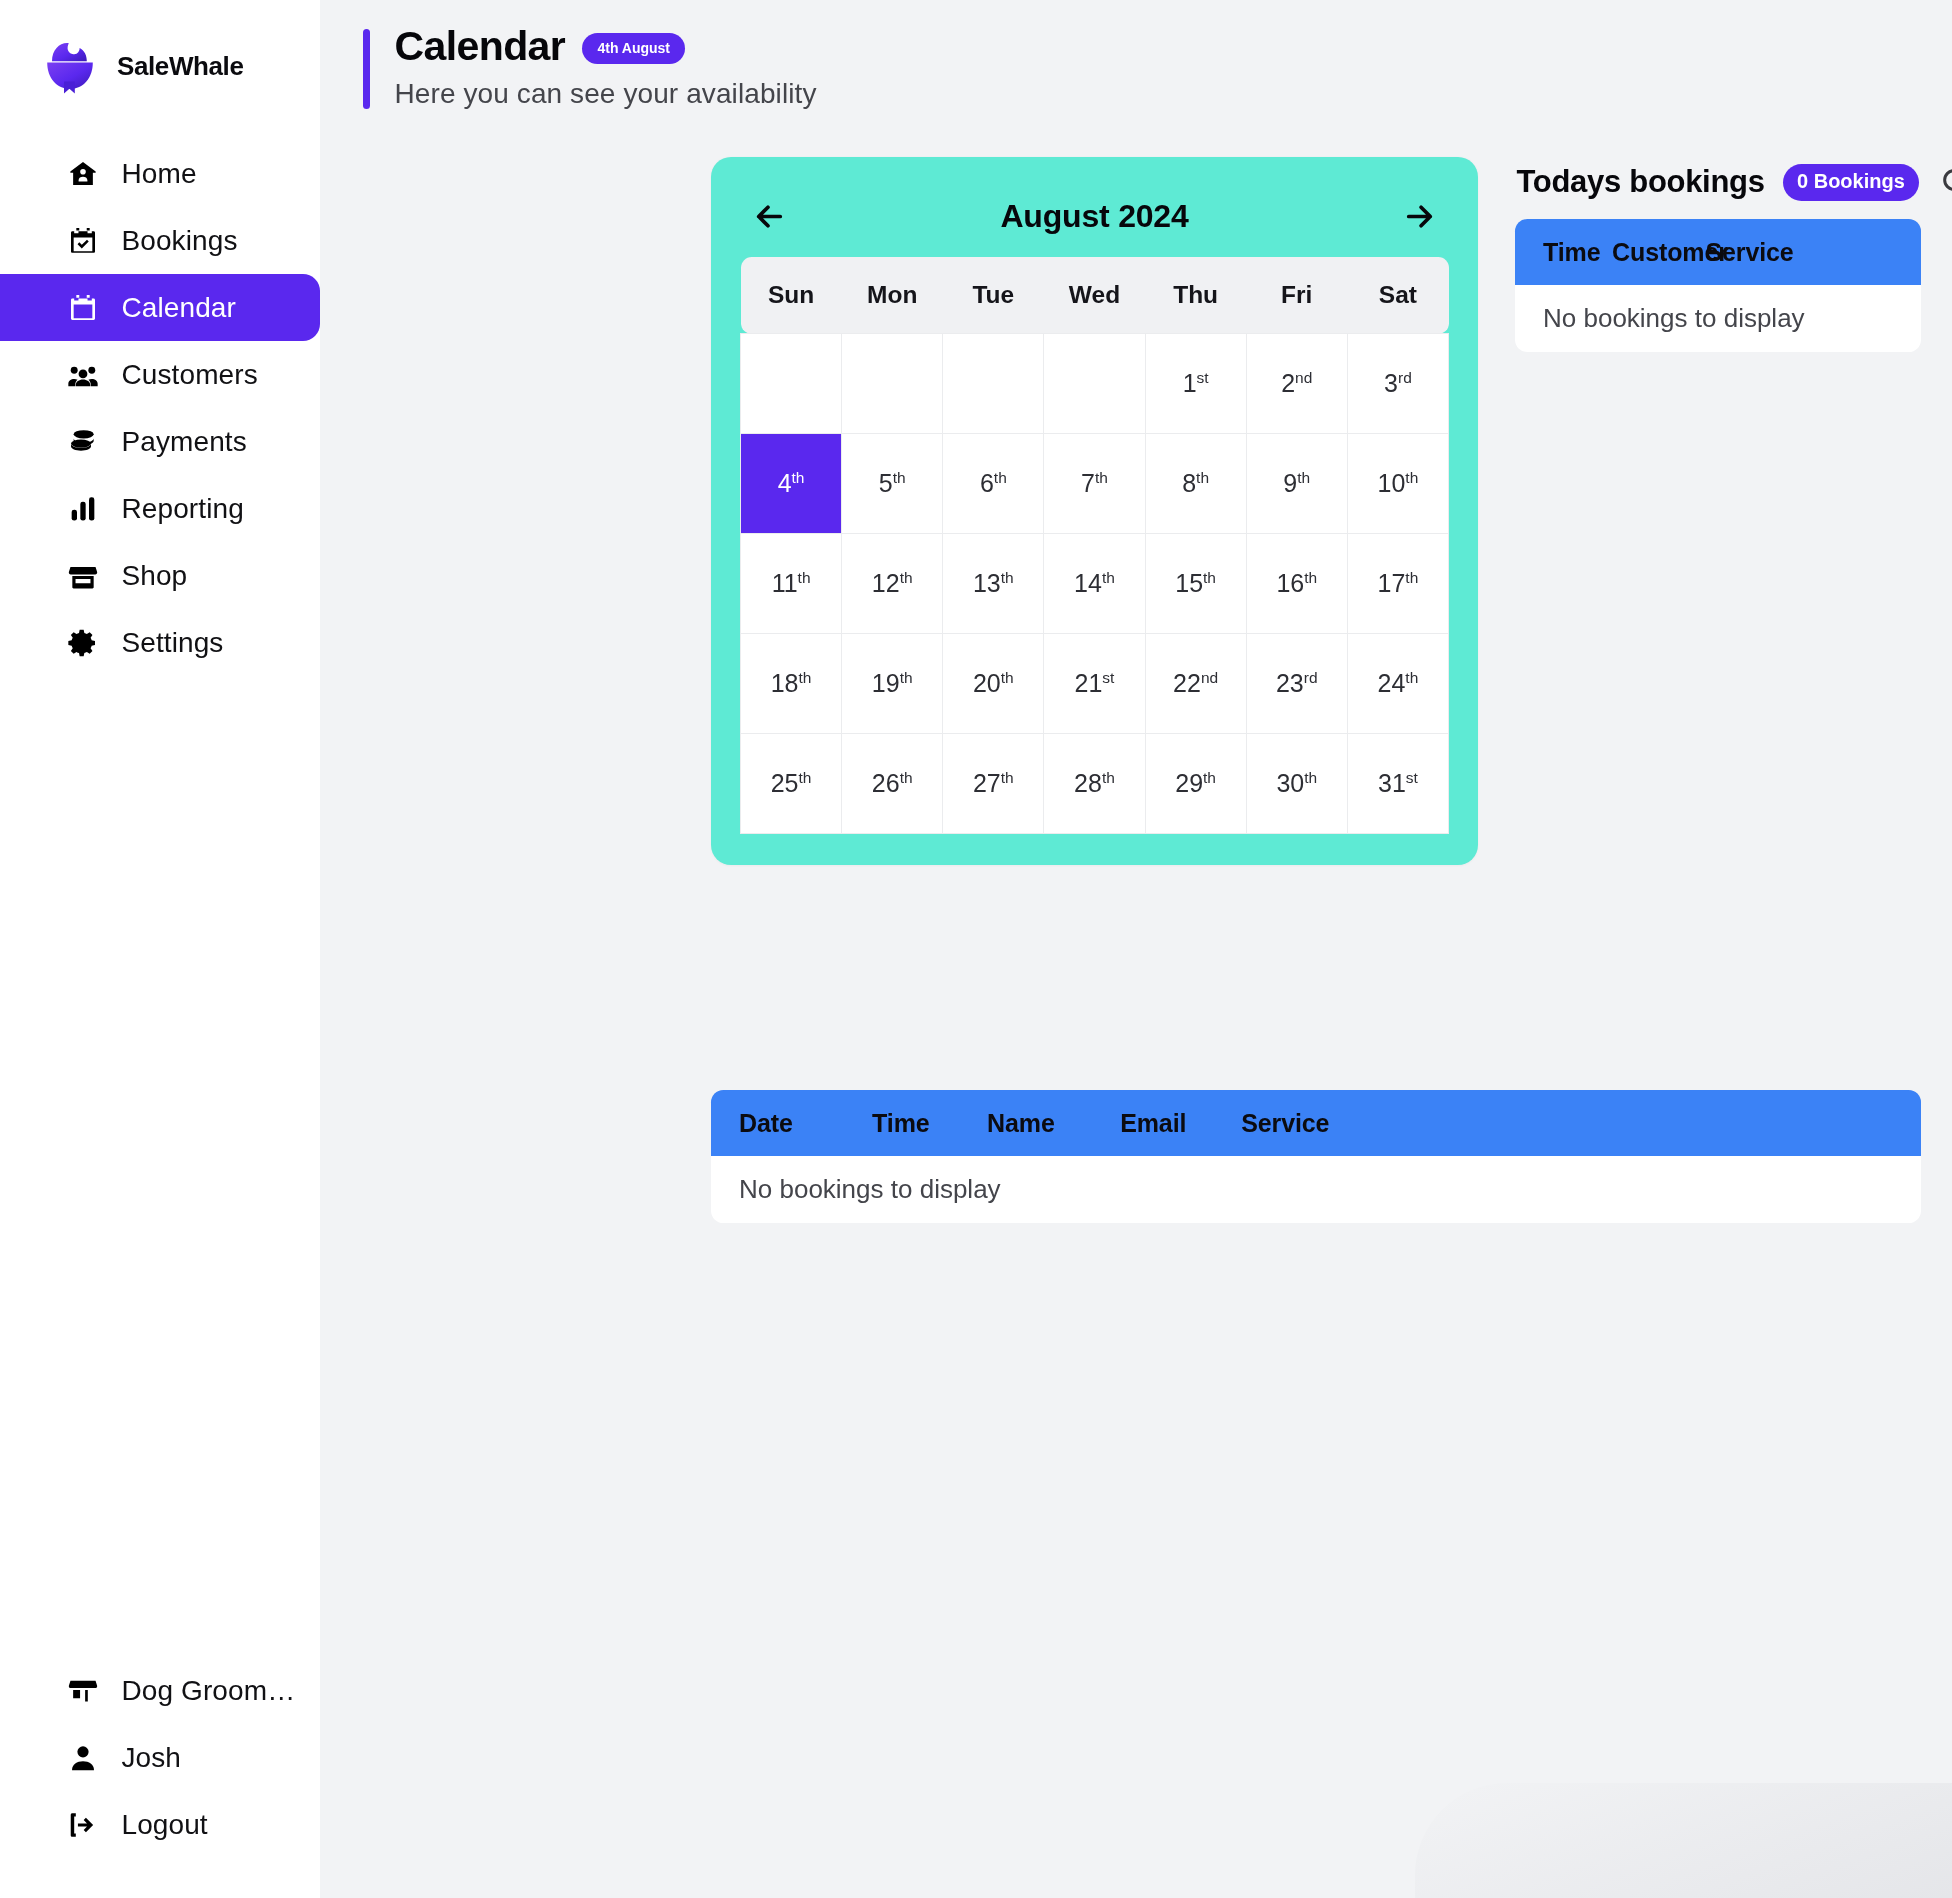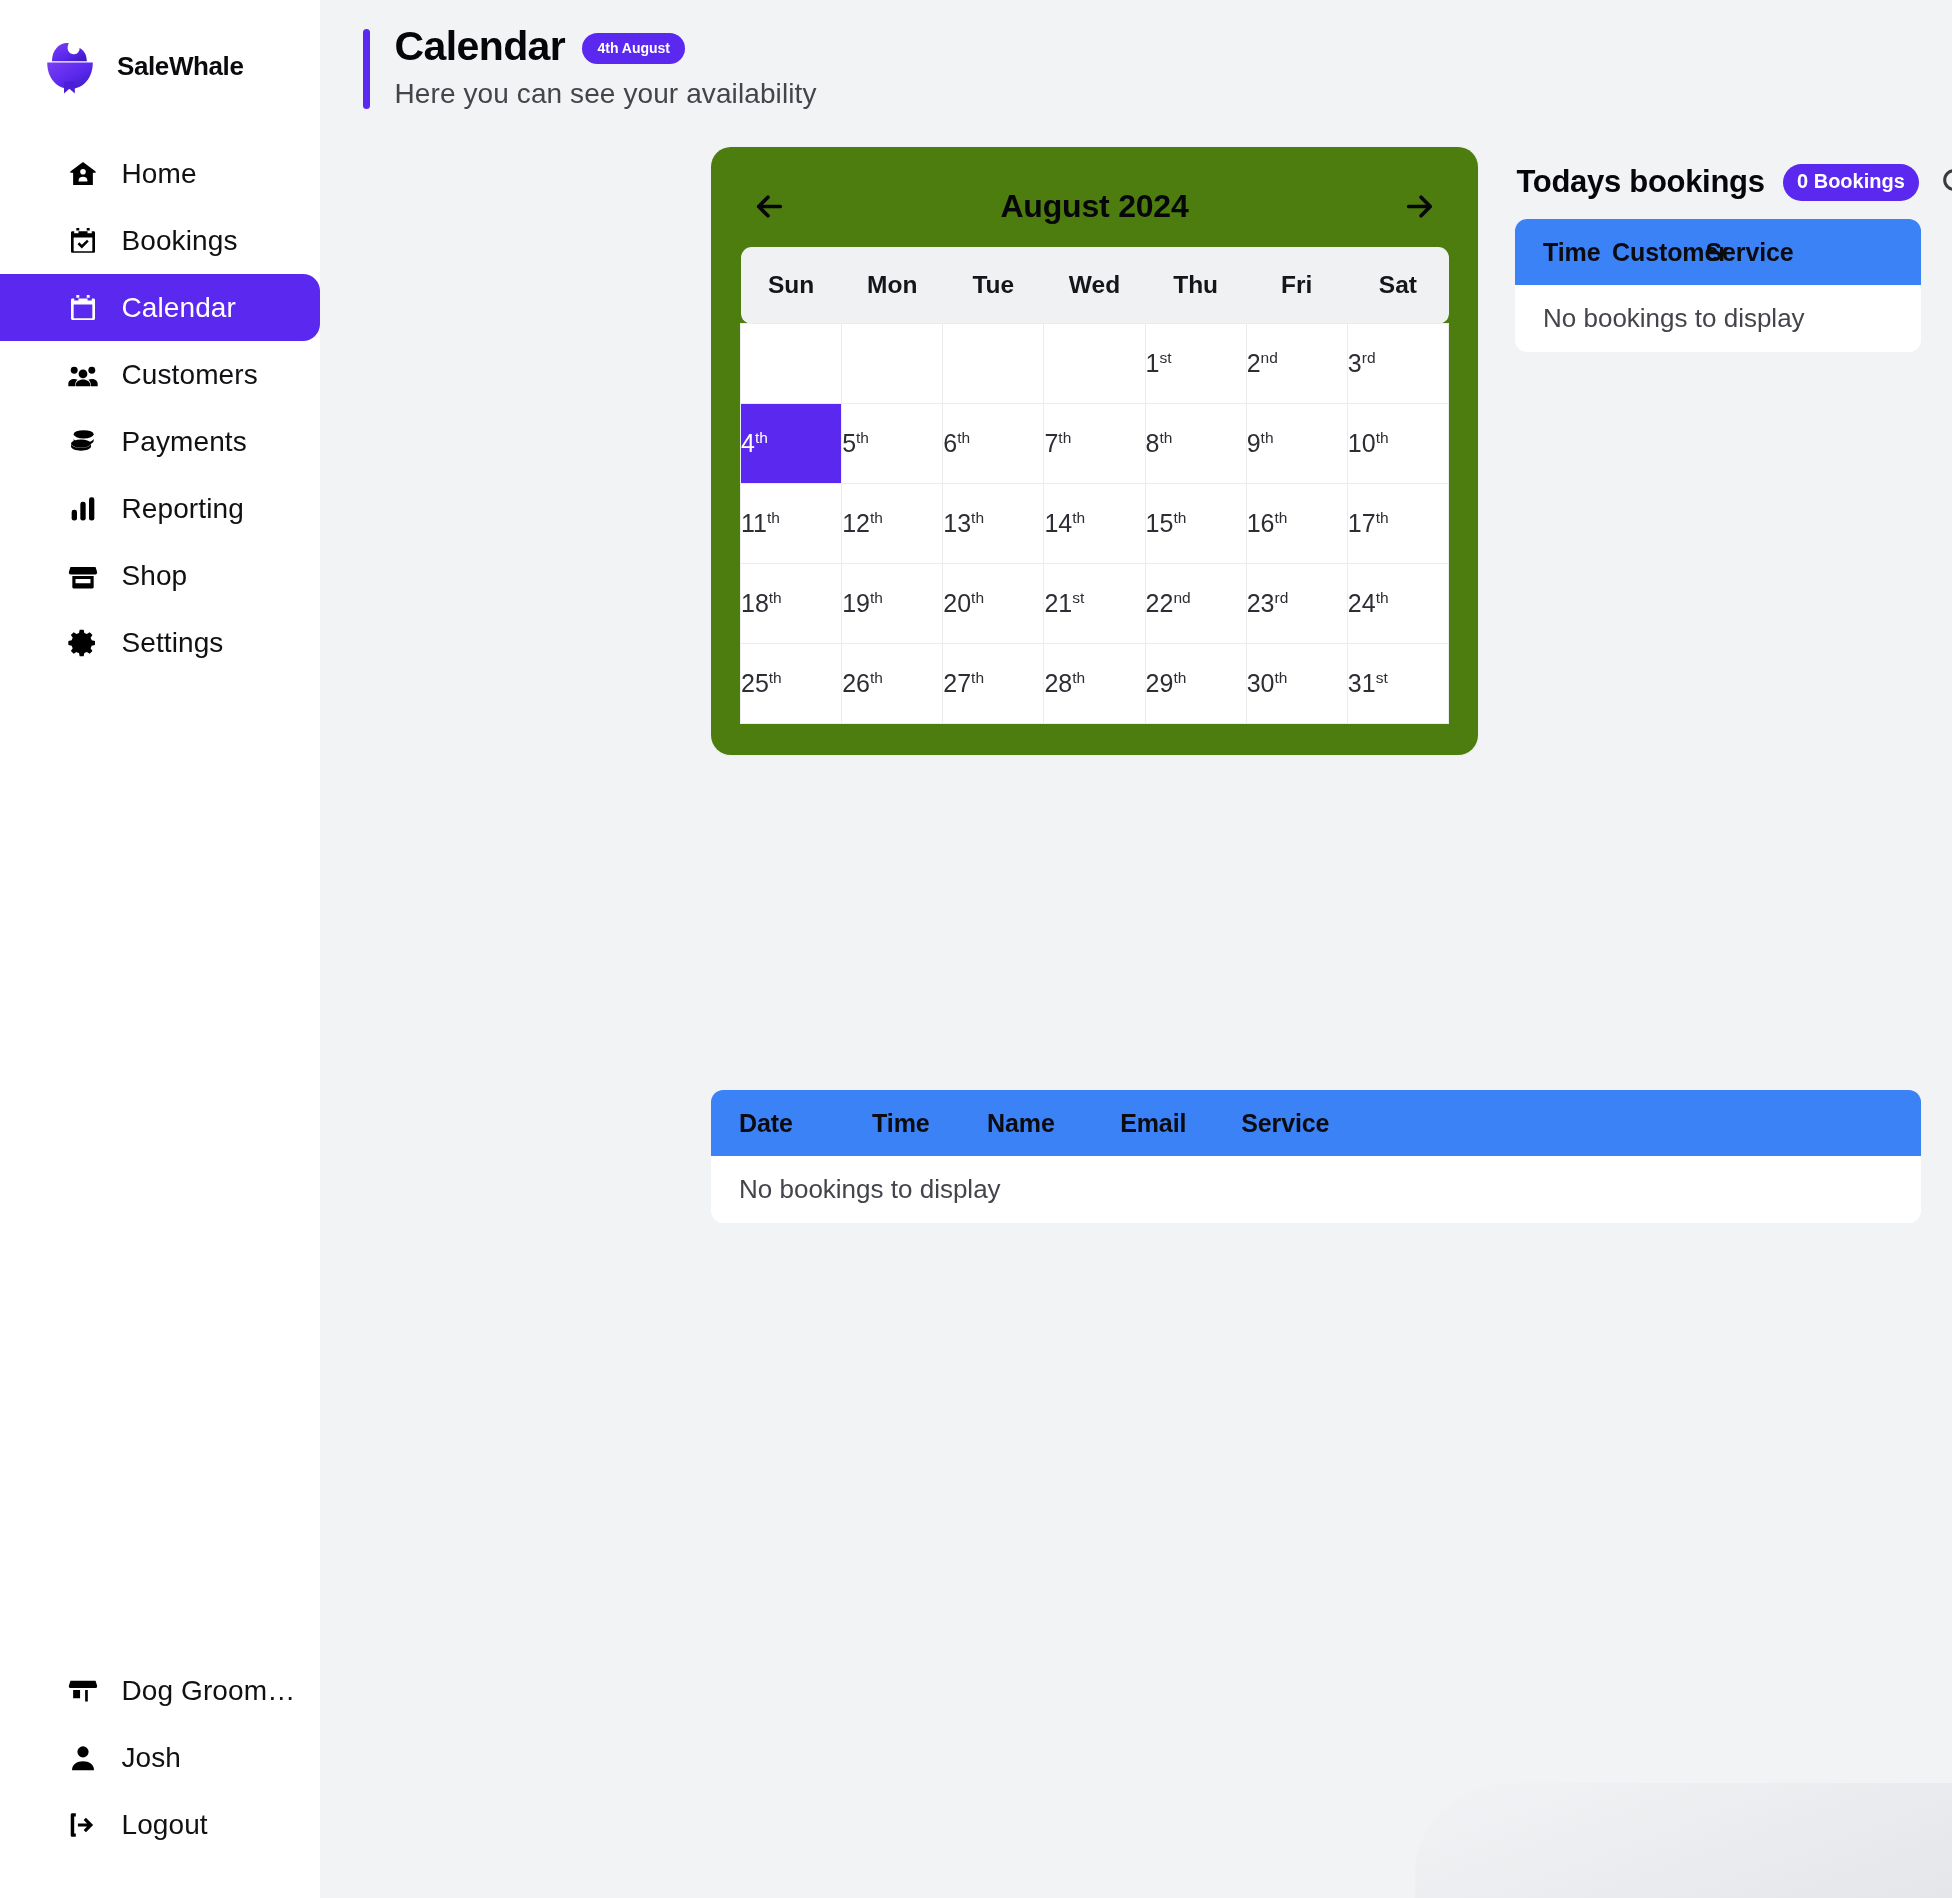--- a/index.html
+++ b/index.html
@@ -130,23 +130,23 @@
     letter-spacing: 0.1px;
   }
 
   
   .content { position: relative; padding: 0 31px 0 0; }
 
   
   .cal-card {
     position: absolute;
     left: 391px;
-    top: 3px;
+    top: 13px;
     width: 767px;
-    background: #4d7c0f;
+    background: #5eead4;
     border-radius: 20px;
     padding: 26px 29px 31px;
     box-shadow: 0 0.8px 2.3px rgba(16,17,24,0.04);
   }
   .cal-nav {
     display: flex;
     align-items: center;
     justify-content: space-between;
     height: 66px;
     padding: 0 6.1px;
@@ -175,22 +175,23 @@
     font-size: 24.5px;
     font-weight: 700;
     color: #15151a;
     height: 77px;
     text-align: center;
     vertical-align: middle;
   }
   table.cal thead th:first-child { border-radius: 10.7px 0 0 10.7px; }
   table.cal thead th:last-child { border-radius: 0 10.7px 10.7px 0; }
   table.cal tbody td {
-    height: 80px;
+    height: 100px;
     border: 0.8px solid #EBECEE;
+    text-align: center;
     vertical-align: middle;
     font-size: 25px;
     color: #2d2e34;
     background: #ffffff;
     cursor: pointer;
   }
   table.cal tbody td.empty { cursor: default; }
   table.cal tbody td.sel { background: #5A28EE; color: #ffffff; }
   .ord { font-size: 0.62em; vertical-align: super; line-height: 0; }
 

